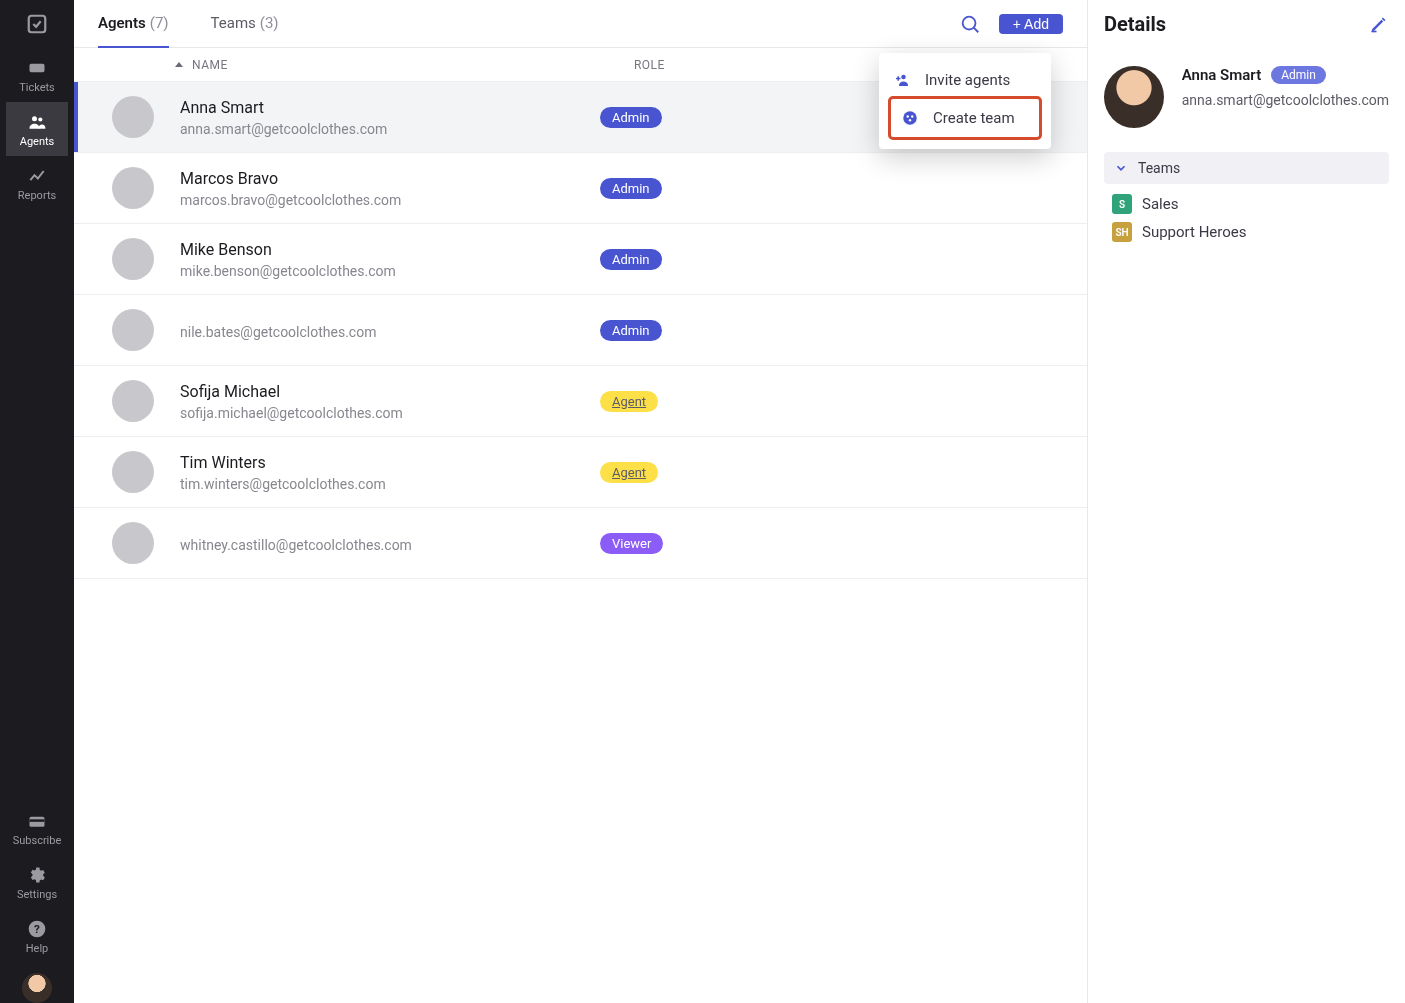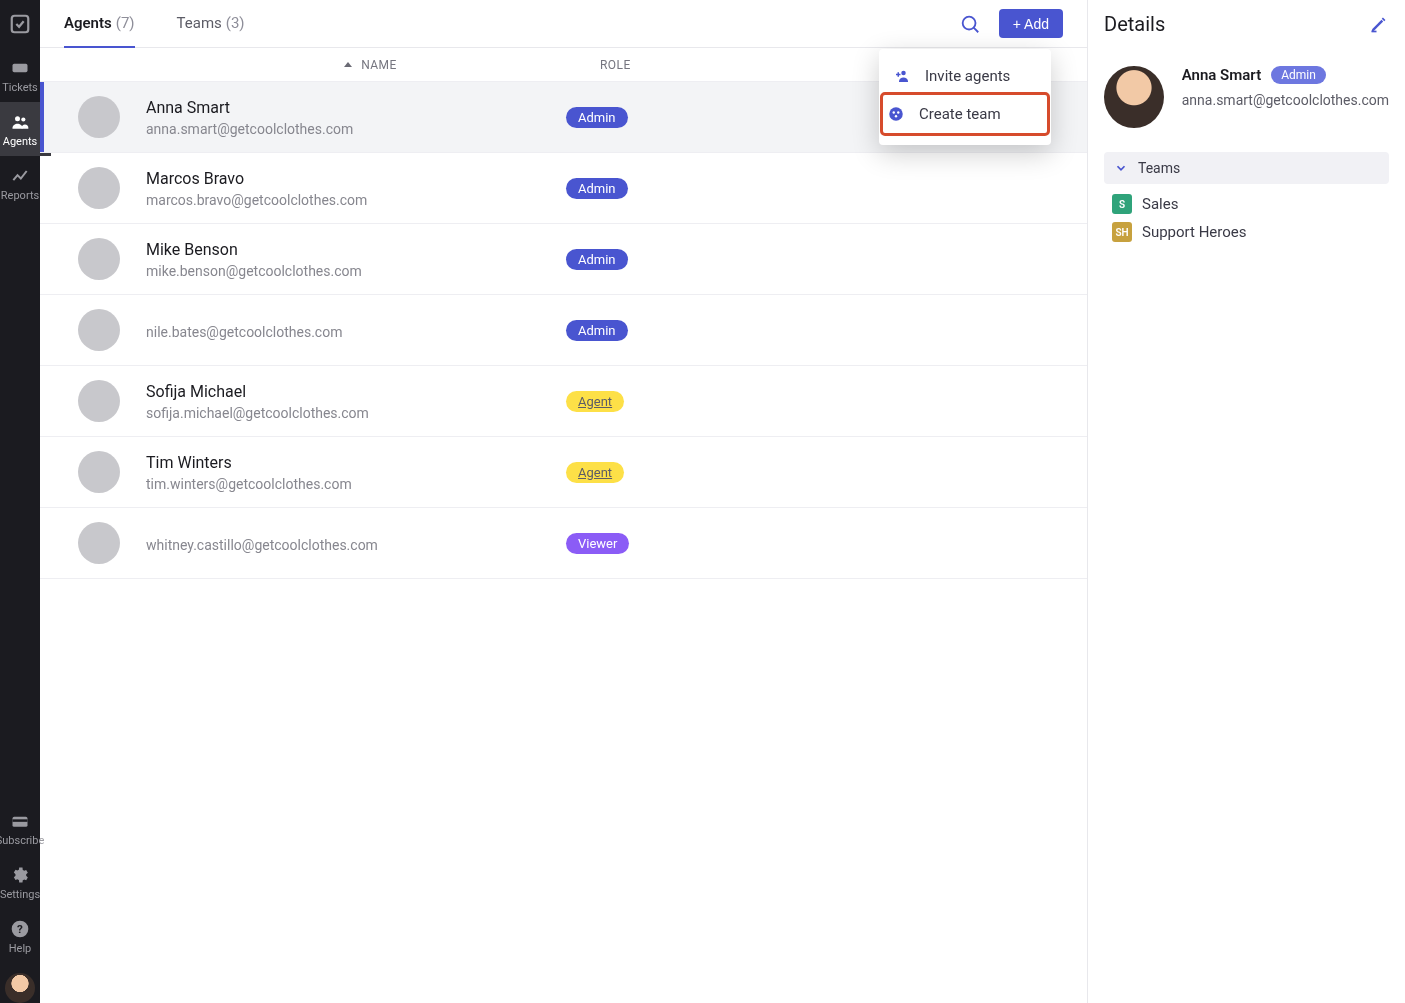--- a/index.html
+++ b/index.html
@@ -8,21 +8,21 @@
       background: #fff;
       color: #1b1b20;
       width: 1405px;
       height: 1003px;
       overflow: hidden;
       display: flex;
     }
 
     
     .nav-rail {
-      width: 40px;
+      width: 74px;
       background: #1b1b20;
       display: flex;
       flex-direction: column;
       align-items: center;
       color: #b8b8bb;
       justify-content: flex-end;
     }
     .nav-rail .logo {
       width: 62px;
       height: 48px;
@@ -97,21 +97,21 @@
       align-items: center;
       gap: 18px;
       position: relative;
     }
     .search-btn { color: #4955d0; cursor: pointer; display:flex; }
     .add-btn {
       background: #4955d0;
       color: #fff;
       border: none;
       border-radius: 4px;
-      height: 29px;
+      height: 20px;
       padding: 0 14px;
       font-size: 14px;
       cursor: pointer;
       display: flex;
       align-items: center;
       gap: 2px;
     }
 
     
     .dropdown {
@@ -132,42 +132,41 @@
       padding: 8px 14px;
       cursor: pointer;
       font-size: 15px;
       color: #3a3a46;
     }
     .dropdown .dropdown-item .dd-icon { color: #4955d0; display:flex; width:18px; }
     .dropdown .dropdown-item.highlight {
       outline: 3px solid #d64b2c;
       outline-offset: 0px;
       border-radius: 2px;
-      margin: 2px 4px;
-      padding: 10px 4px;
+      margin: 2px 12px;
+      padding: 10px 10px;
     }
 
     
     .thead {
       height: 34px;
       display: flex;
       align-items: center;
       padding: 0 24px 0 100px;
       border-bottom: 1px solid #eeeef2;
       font-size: 12px;
       letter-spacing: 0.04em;
       color: #75757f;
     }
     .thead .col-name {
       width: 460px;
       display:flex;
       align-items:center;
       gap:8px;
       cursor:pointer;
-      justify-content:center;
     }
     .thead .col-role {
       flex: 1;
     }
     .sort-icon { color:#6a6a74; display:inline-flex; }
 
     
     .rows { flex: 1; overflow: auto; }
     .row {
       display: flex;
@@ -230,21 +229,21 @@
     }
     .details-header {
       height: 48px;
       display: flex;
       align-items: center;
       padding: 0 16px;
       border-bottom: 1px solid transparent;
     }
     .details-header h2 {
       font-size: 20px;
-      font-weight: 400;
+      font-weight: 700;
     }
     .details-header .edit-btn {
       margin-left: auto;
       color: #4955d0;
       cursor: pointer;
       display:flex;
     }
     .details-body {
       padding: 18px 16px;
     }

